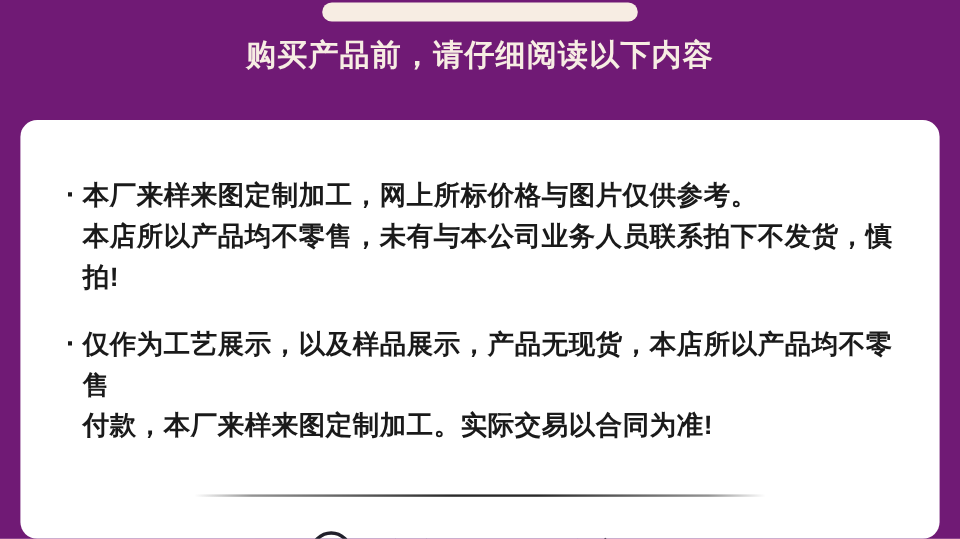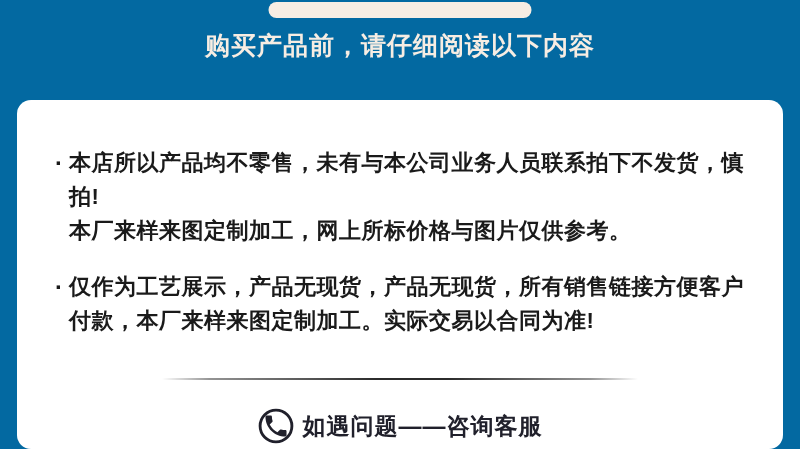--- a/index.html
+++ b/index.html
@@ -4,21 +4,21 @@
 <style>
   html, body {
     margin: 0;
     padding: 0;
     font-family: "Liberation Sans", "DejaVu Sans", sans-serif;
   }
   .page {
     position: relative;
     width: 800px;
     height: 449px;
-    background: #0369a1;
+    background: #701a75;
     overflow: hidden;
   }
   .top-pill {
     position: absolute;
     top: 2px;
     left: 50%;
     transform: translateX(-50%);
     width: 263px;
     height: 16px;
     border-radius: 9px;
@@ -105,29 +105,29 @@
 
   <div class="top-pill"></div>
 
   <div class="header-title">购买产品前，请仔细阅读以下内容</div>
 
   <div class="card">
 
     <div class="bullet">
       <span class="dot">·</span>
       <div class="bullet-text">
+        <div>本厂来样来图定制加工，网上所标价格与图片仅供参考。</div>
         <div>本店所以产品均不零售，未有与本公司业务人员联系拍下不发货，慎拍!</div>
-        <div>本厂来样来图定制加工，网上所标价格与图片仅供参考。</div>
       </div>
     </div>
 
     <div class="bullet">
       <span class="dot">·</span>
       <div class="bullet-text">
-        <div>仅作为工艺展示，产品无现货，产品无现货，所有销售链接方便客户</div>
+        <div>仅作为工艺展示，以及样品展示，产品无现货，本店所以产品均不零售</div>
         <div>付款，本厂来样来图定制加工。实际交易以合同为准!</div>
       </div>
     </div>
 
     <div class="divider"></div>
 
     <div class="footer">
       <span class="phone-icon">
         <svg viewBox="0 0 24 24" width="36" height="36" aria-hidden="true">
           <circle cx="12" cy="12" r="10.6" fill="none" stroke="#20202B" stroke-width="1.9"></circle>

